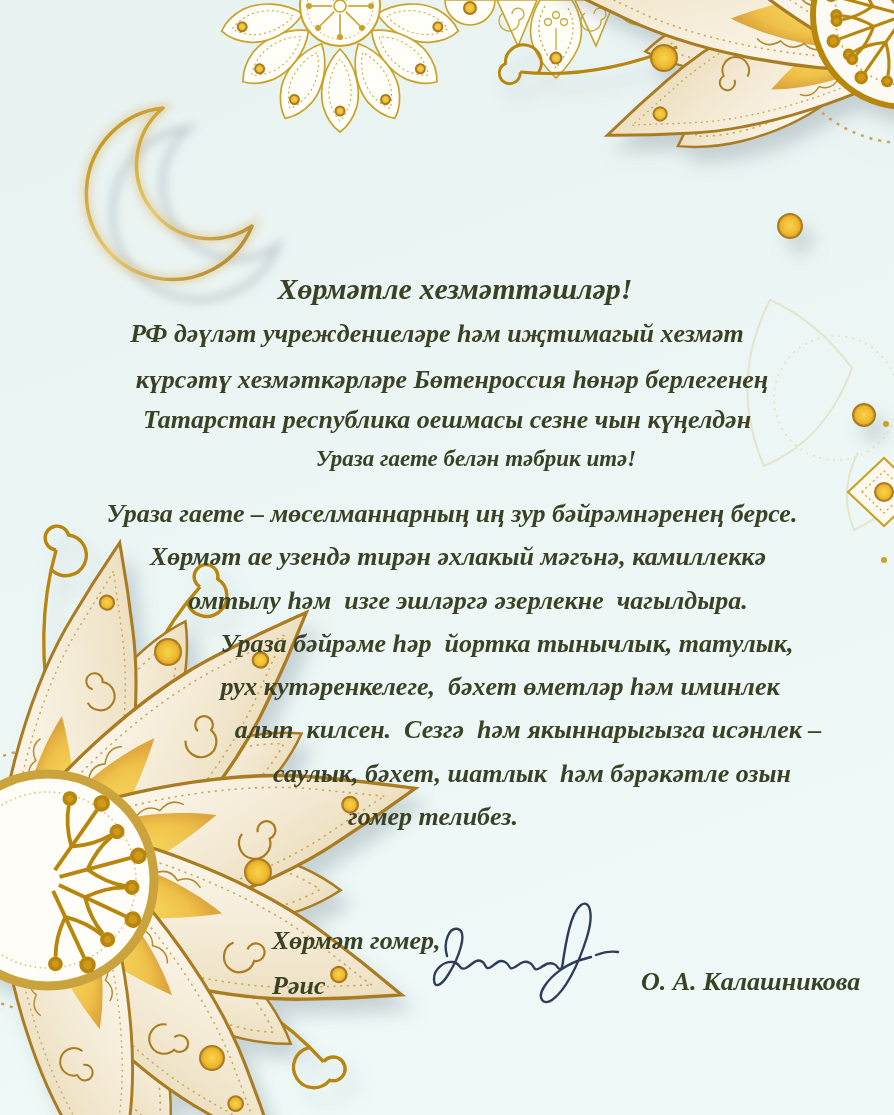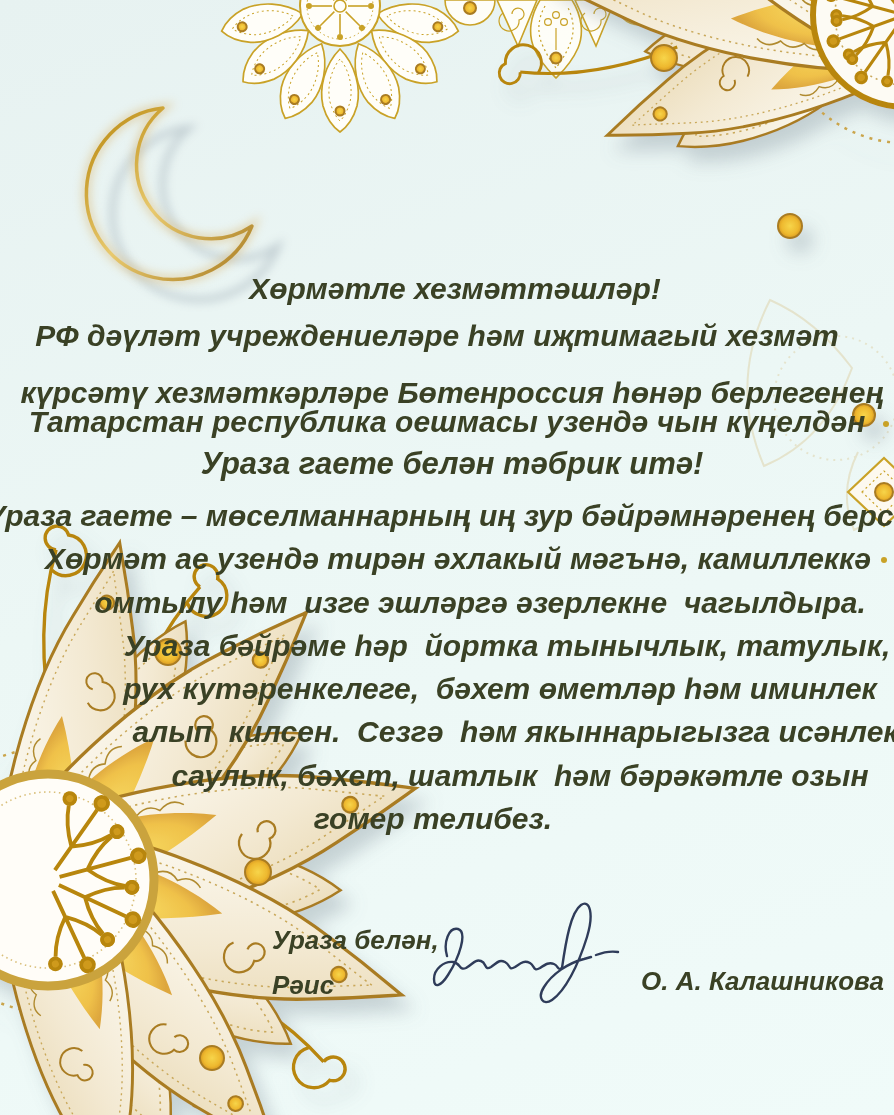--- a/index.html
+++ b/index.html
@@ -1,28 +1,28 @@
 <!DOCTYPE html>
 <html><head>
 <meta charset="utf-8">
 <style>
   html,body{margin:0;padding:0;background:#cfd8d8;}
   .card{
     position:relative; width:894px; height:1115px; overflow:hidden;
     background:linear-gradient(160deg,#e7f2f1 0%,#ecf7f5 45%,#f0fbf9 100%);
-    font-family:Liberation Sans, sans-serif;
+    font-family:Liberation Serif, serif;
   }
   .deco{position:absolute;left:0;top:0;width:894px;height:1115px;}
   .line{
     position:absolute; transform:translateX(-50%);
     font-style:italic; font-weight:bold; color:#3a4125;
-    white-space:pre; line-height:1.15; font-size:30px;
+    white-space:pre; line-height:1.15; font-size:26px;
   }
   .line.title{font-size:30px;}
-  .line.emph{font-size:31px;}
+  .line.emph{font-size:23px;margin-left:24px;}
   .line.left{transform:none; font-size:26px;}
   
   .petal-body{fill:url(#creamGrad);stroke:#a97c22;stroke-width:3;}
   .petal-inner{fill:none;stroke:#c9a85a;stroke-width:1.4;stroke-dasharray:2 4;}
   .petal-glow{fill:url(#yellowGlow);opacity:.85;}
   .petal-scallops{fill:none;stroke:#b08a2e;stroke-width:1.4;}
   .petal-spiral{fill:none;stroke:#a97c22;stroke-width:2;}
   .petal-dot{fill:url(#yellowGlow);stroke:#a97c22;stroke-width:2;}
   .gold-line{stroke:#b8860b;fill:none;}
   .lace{fill:#fffef9;fill-opacity:.92;stroke:#c9a227;stroke-width:1.6;}
@@ -230,32 +230,32 @@
     </g>
 
     <g>
       <path d="M447,956 C443,942 449,927 458,929 C468,932 459,958 448,975 C441,986 434,989 434,979 C434,969 444,961 453,962 C461,963 459,971 466,968 C473,964 475,959 481,961 C487,963 484,971 491,967 C497,963 499,959 505,962 C511,965 508,971 515,967 C521,963 524,960 530,963 C535,966 533,972 540,968 C546,964 549,962 554,964 C559,966 557,971 562,968 C566,940 571,912 581,905 C590,899 594,914 587,937 C578,966 565,991 552,1000 C543,1006 537,998 544,987 C552,974 568,963 584,959 L591,957 M596,955 C604,952 612,951 618,952" fill="none" stroke="#2f3c5a" stroke-width="2.4" stroke-linecap="round" stroke-linejoin="round"></path>
     </g>
   </svg>
 
   <main>
     <h1 class="line title" style="left:455px; top:272px; margin:0;">Хөрмәтле хезмәттәшләр!</h1>
     <div class="line" style="left:437px; top:319px;">РФ дәүләт учреждениеләре һәм иҗтимагый хезмәт</div>
-    <div class="line" style="left:452px; top:376px;">күрсәтү хезмәткәрләре Бөтенроссия һөнәр берлегенең</div>
-    <div class="line" style="left:447px; top:405px;">Татарстан республика оешмасы узендә чын күңелдән</div>
+    <div class="line" style="left:452px; top:365px;">күрсәтү хезмәткәрләре Бөтенроссия һөнәр берлегенең</div>
+    <div class="line" style="left:447px; top:405px;">Татарстан республика оешмасы сезне чын күңелдән</div>
     <div class="line emph" style="left:452px; top:446px;">Ураза гаете белән тәбрик итә!</div>
     <div class="line" style="left:452px; top:499px;">Ураза гаете – мөселманнарның иң зур бәйрәмнәренең берсе.</div>
     <div class="line" style="left:458px; top:542px;">Хөрмәт ае узендә тирән әхлакый мәгънә, камиллеккә</div>
-    <div class="line" style="left:468px; top:586px;margin-left:12px;">омтылу һәм  изге эшләргә әзерлекне  чагылдыра.</div>
+    <div class="line" style="left:468px; top:586px;">омтылу һәм  изге эшләргә әзерлекне  чагылдыра.</div>
     <div class="line" style="left:507px; top:629px;">Ураза бәйрәме һәр  йортка тынычлык, татулык,</div>
     <div class="line" style="left:500px; top:672px;">рух кутәренкелеге,  бәхет өметләр һәм иминлек</div>
     <div class="line" style="left:528px; top:715px;">алып  килсен.  Сезгә  һәм якыннарыгызга исәнлек –</div>
-    <div class="line" style="left:520px; top:759px;">саулык, бәхет, шатлык  һәм бәрәкәтле озын</div>
+    <div class="line" style="left:532px; top:759px;">саулык, бәхет, шатлык  һәм бәрәкәтле озын</div>
     <div class="line" style="left:433px; top:802px;text-align:right;">гомер телибез.</div>
   </main>
 
   <footer>
-    <div class="line left" style="left:272px; top:926px;">Ураза белән,</div>
+    <div class="line left" style="left:272px; top:926px;">Хөрмәт гомер,</div>
     <div class="line left" style="left:272px; top:971px;text-align:right;">Рәис</div>
     <div class="line left" style="left:641px; top:967px;">О. А. Калашникова</div>
   </footer>
 
 </div>
 
 </body></html>

